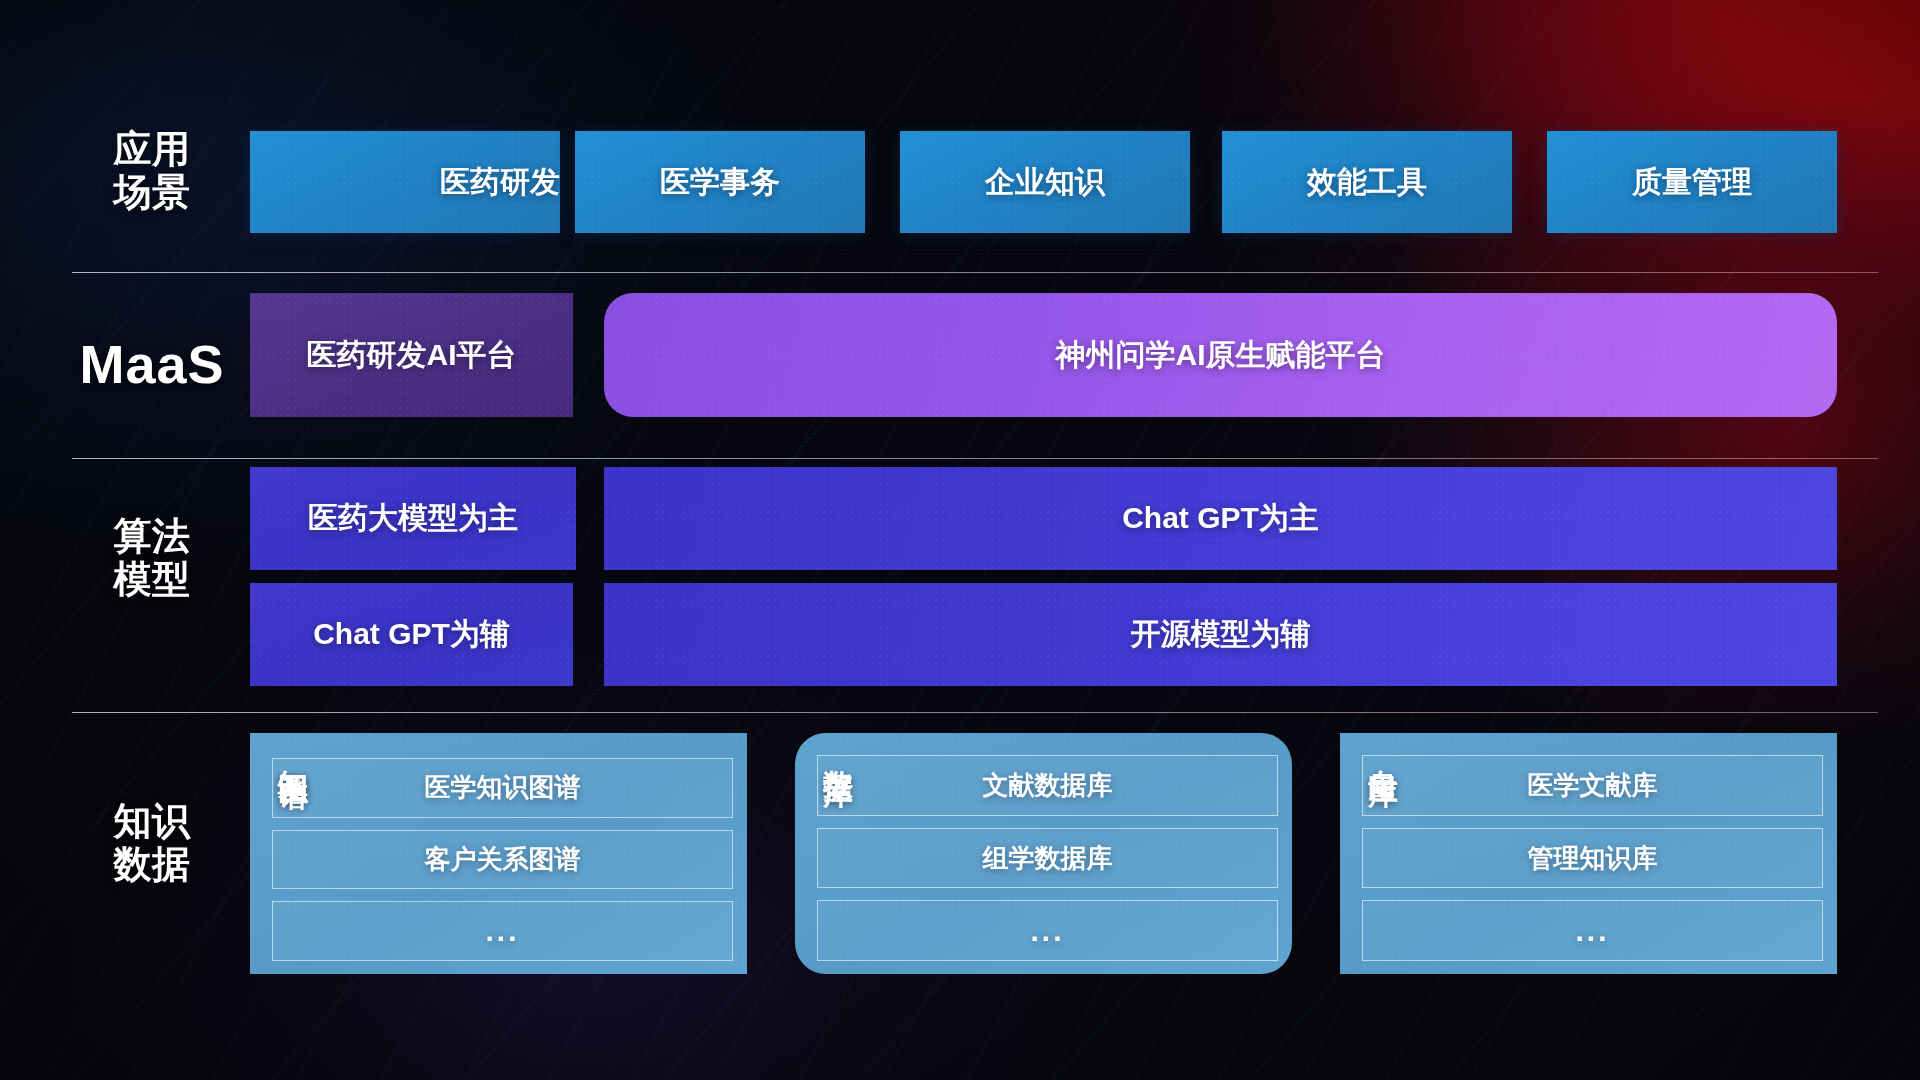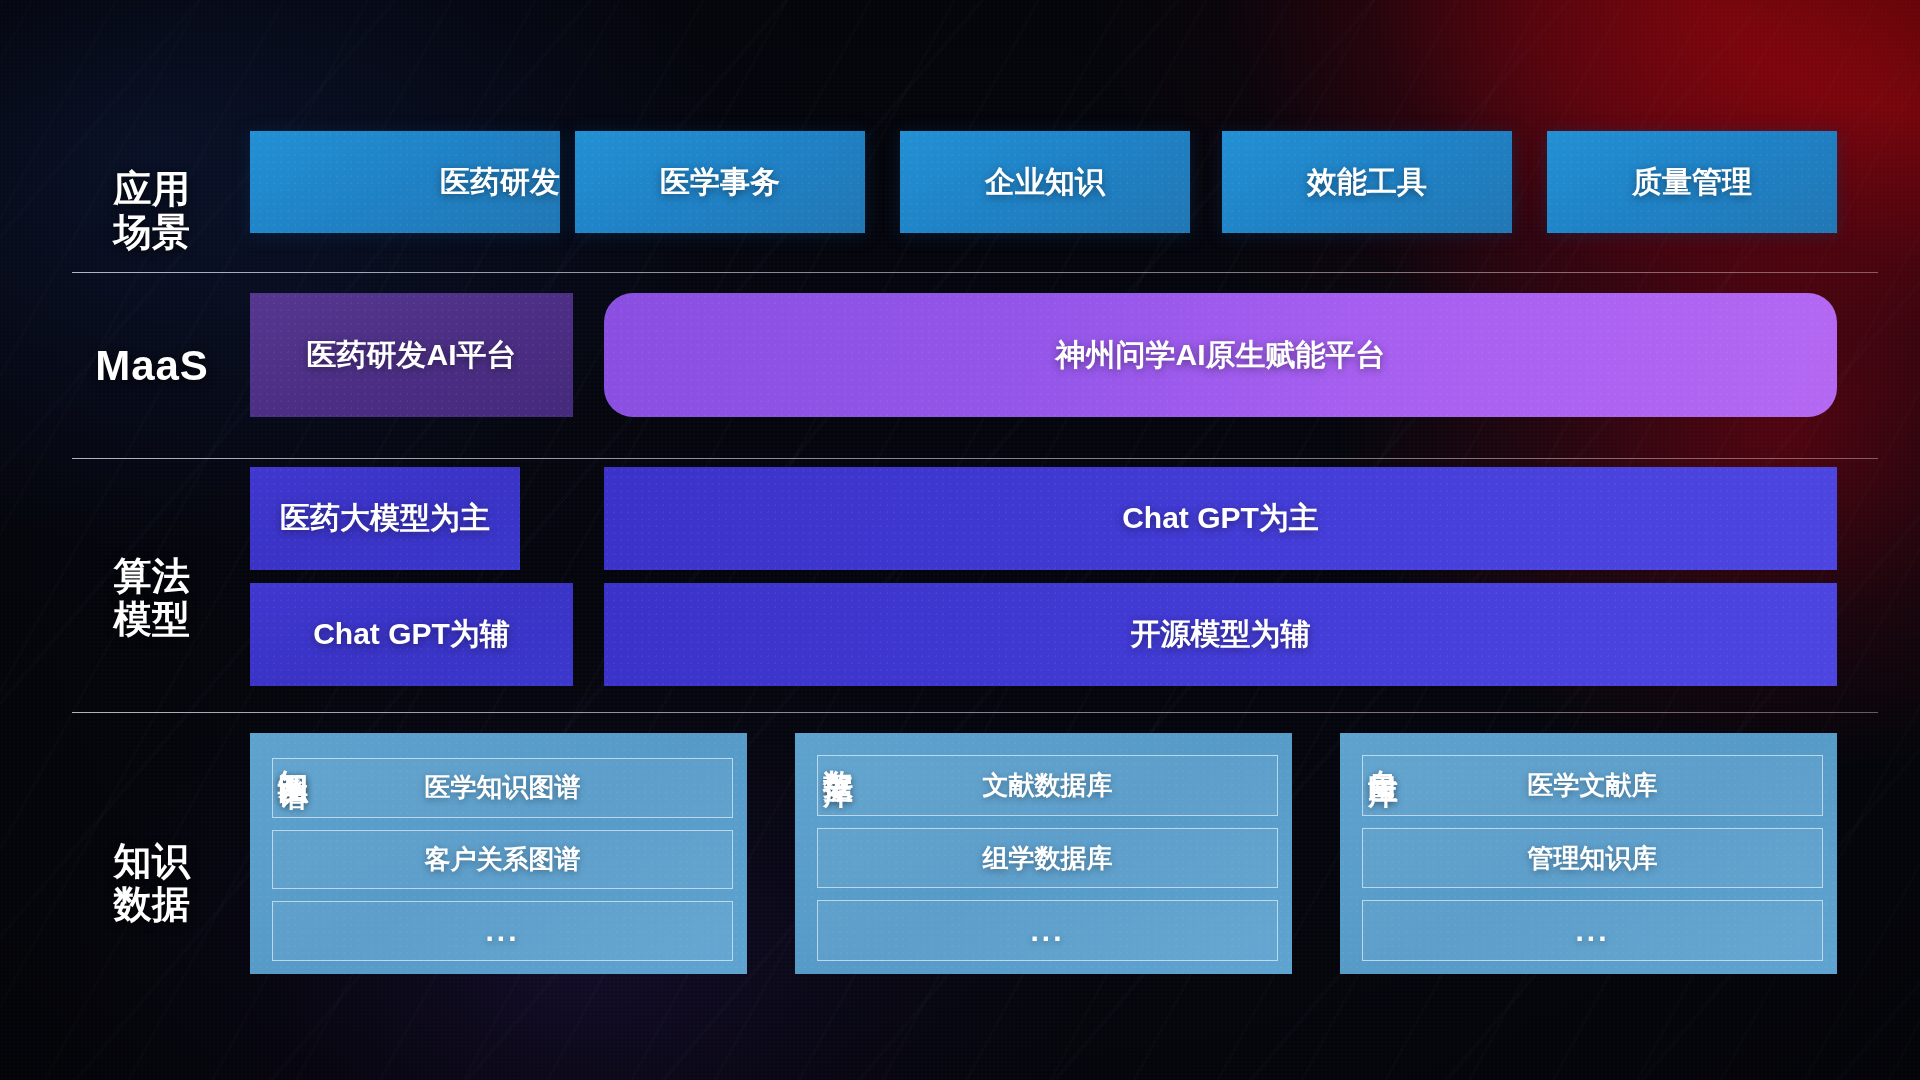--- a/index.html
+++ b/index.html
@@ -93,22 +93,22 @@
     position:absolute;
     left:72px; width:160px;
     color:#ffffff;
     font-weight:bold;
     text-align:center;
     line-height:1.13;
     letter-spacing:.5px;
     text-shadow:0 2px 10px rgba(0,0,0,.8);
     z-index:6;
   }
-  .rowlabel.cn { font-size:38px;margin-top:40px; }
-  .rowlabel.en { font-size:42px; letter-spacing:1px;margin-top:8px; }
+  .rowlabel.cn { font-size:38px; }
+  .rowlabel.en { font-size:54px; letter-spacing:1px; }
 
   .divider {
     position:absolute;
     left:72px; width:1806px; height:1px;
     background:linear-gradient(90deg,
       rgba(225,228,240,0.78) 0%,
       rgba(210,215,235,0.62) 42%,
       rgba(232,200,205,0.55) 74%,
       rgba(235,205,208,0.42) 100%);
     z-index:5;
@@ -259,21 +259,21 @@
       <span class="lbl">神州问学AI原生赋能平台</span>
     </div>
 
     <div class="divider" style="top:458px;"></div>
 
     <div class="rowlabel cn" style="top:515px;">
       <div>算法</div>
       <div>模型</div>
     </div>
 
-    <div class="box algo" style="left:250px;top:467px;width:270px;height:103px;">
+    <div class="box algo" style="left:250px;top:467px;width:326px;height:103px;">
       <span class="lbl">医药大模型为主</span>
     </div>
     <div class="box algo-wide" style="left:604px;top:467px;width:1233px;height:103px;">
       <span class="lbl">Chat GPT为主</span>
     </div>
     <div class="box algo" style="left:250px;top:583px;width:323px;height:103px;">
       <span class="lbl">Chat GPT为辅</span>
     </div>
     <div class="box algo-wide" style="left:604px;top:583px;width:1233px;height:103px;">
       <span class="lbl">开源模型为辅</span>
@@ -288,21 +288,21 @@
 
     <div class="kcard" style="left:250px;top:733px;width:497px;height:241px;">
       <div class="kcard-side">知识图谱</div>
       <div class="kcard-items">
         <div class="kitem">医学知识图谱</div>
         <div class="kitem">客户关系图谱</div>
         <div class="kitem dots">...</div>
       </div>
     </div>
 
-    <div class="kcard" style="left:795px;top:733px;width:497px;height:241px;">
+    <div class="kcard" style="left:795px;top:733px;width:497px;height:241px;border-radius:31px;">
       <div class="kcard-side">数据库</div>
       <div class="kcard-items">
         <div class="kitem">文献数据库</div>
         <div class="kitem">组学数据库</div>
         <div class="kitem dots">...</div>
       </div>
     </div>
 
     <div class="kcard" style="left:1340px;top:733px;width:497px;height:241px;">
       <div class="kcard-side">向量库</div>

